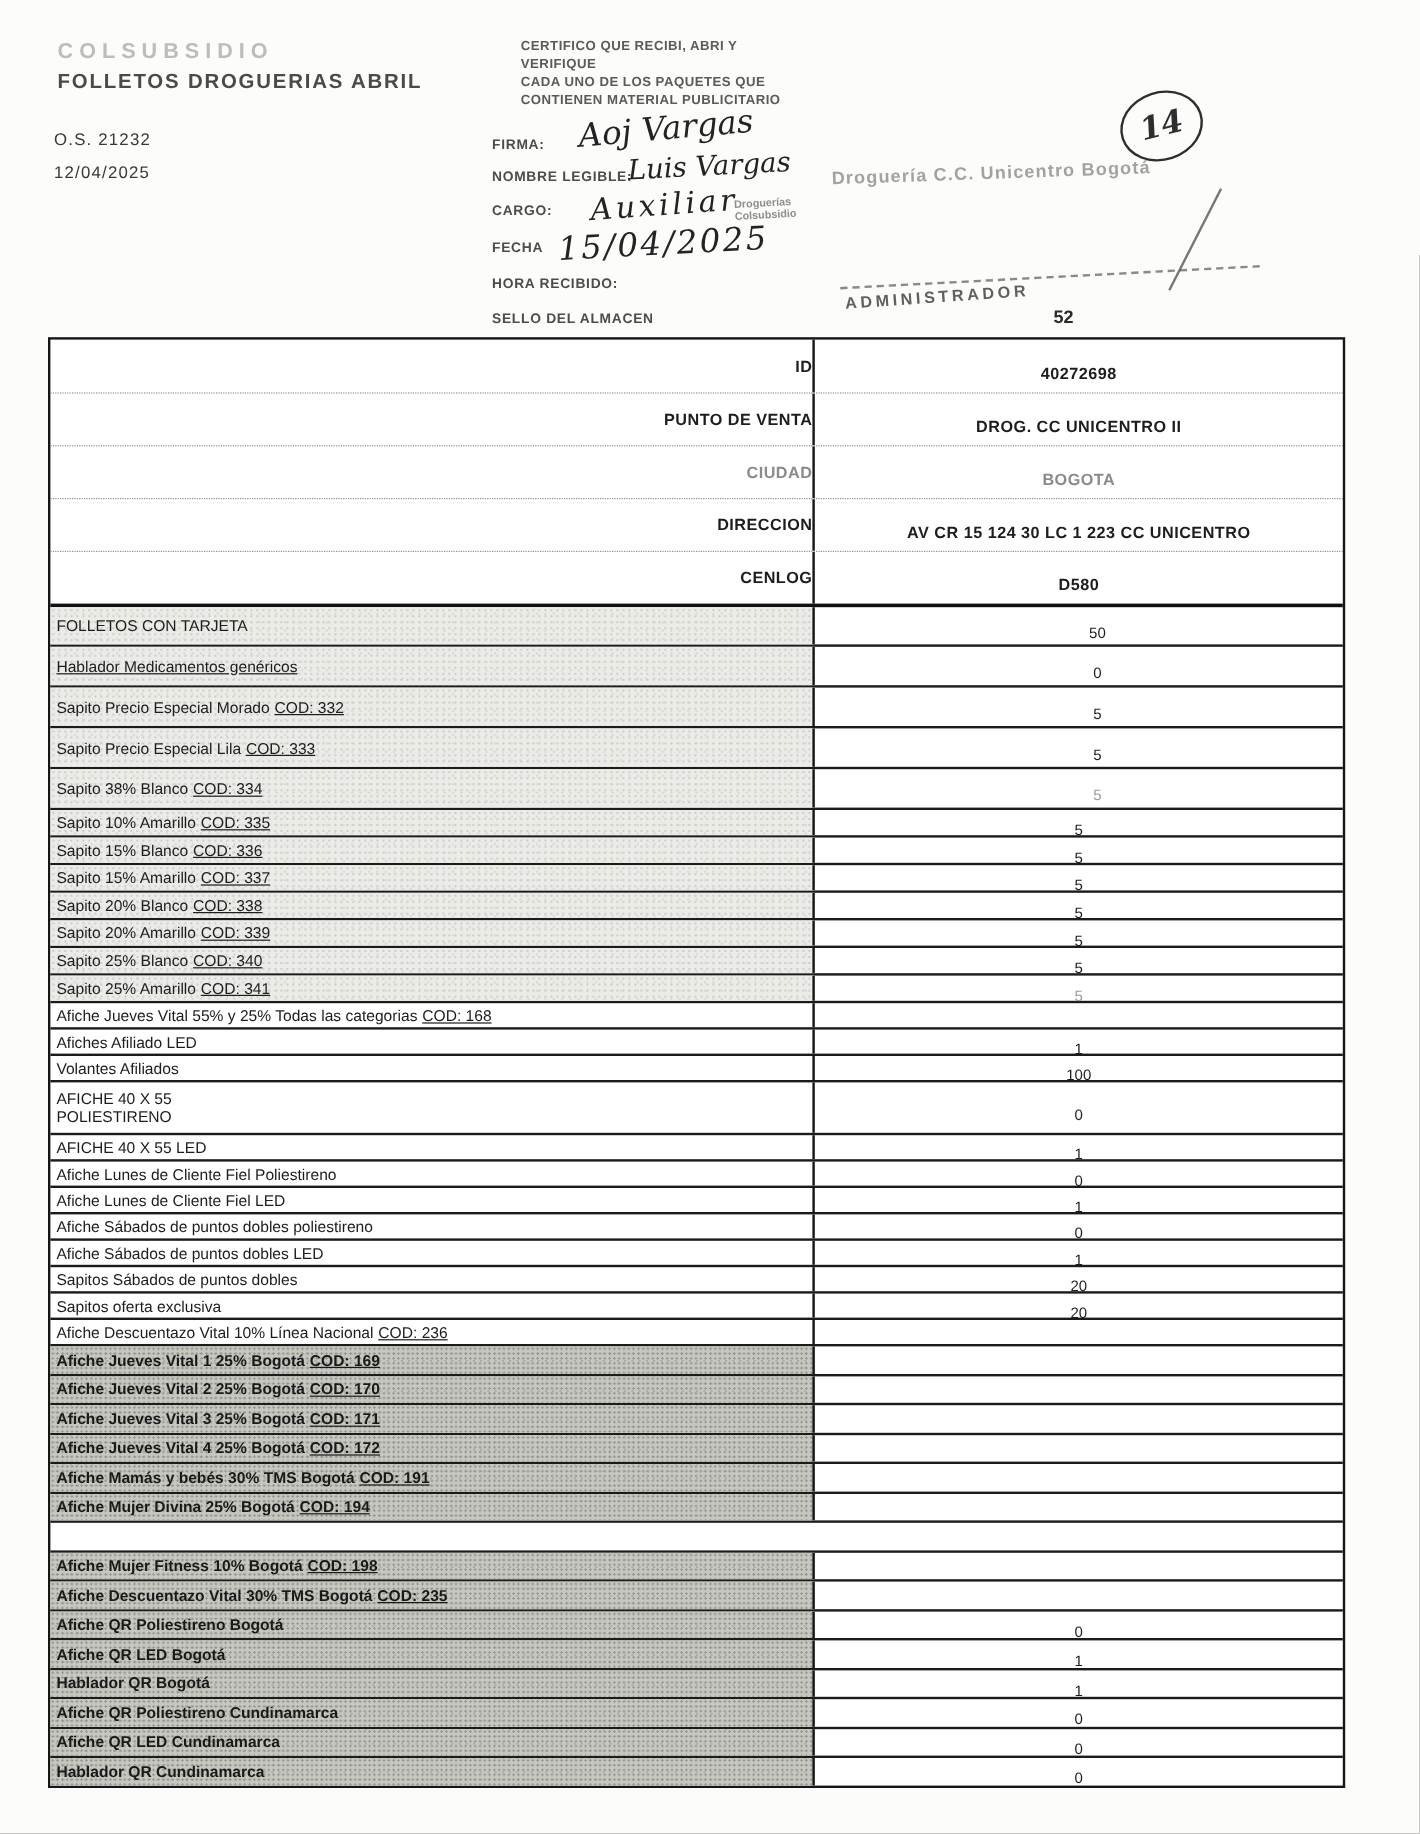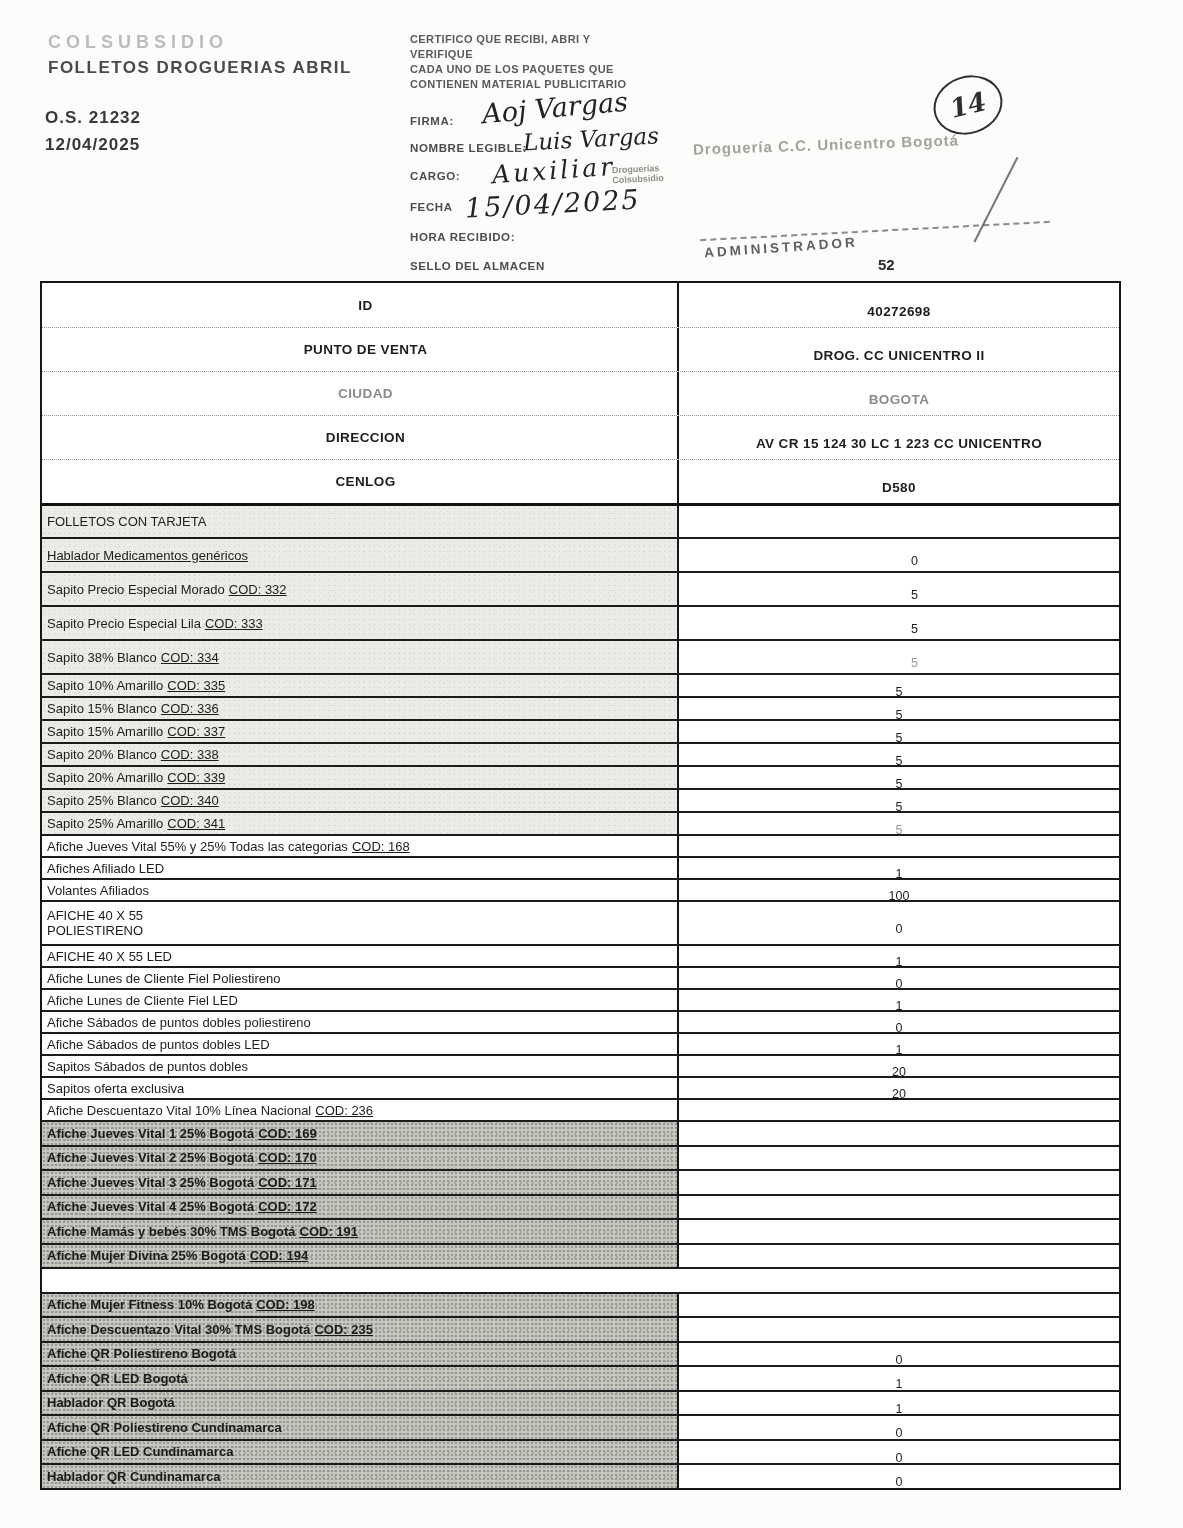--- a/index.html
+++ b/index.html
@@ -3,22 +3,22 @@
 <meta charset="utf-8">
 <style>
   html,body{margin:0;padding:0;background:#9a9a9a;}
   .page{position:relative;width:1183px;height:1528px;margin:0 auto;background:#fcfcfa;
         font-family:"Liberation Sans",sans-serif;color:#1d1d1d;overflow:hidden;}
   .abs{position:absolute;}
 
   
   .title-faded{font-weight:bold;font-size:18px;letter-spacing:5px;color:#9a9a9a;opacity:.65;}
   .title-main{font-weight:bold;font-size:17px;letter-spacing:1.5px;color:#4a4a4a;}
-  .os-line{font-weight:bold;font-size:17px;color:#383838;letter-spacing:1px;}
-  .cert{font-size:11px;line-height:15px;font-weight:bold;color:#5a5a5a;letter-spacing:.4px;}
+  .os-line{font-weight:normal;font-size:14px;color:#383838;letter-spacing:1px;}
+  .cert{font-size:11px;line-height:15px;font-weight:bold;color:#5a5a5a;letter-spacing:.4px;margin-left:24px;}
   .flabel{font-size:11.5px;font-weight:bold;color:#4c4c4c;letter-spacing:.6px;}
   .hand{font-family:"DejaVu Serif",serif;font-style:italic;color:#232323;white-space:nowrap;}
   .stamp-store{font-weight:bold;font-size:15px;letter-spacing:1px;color:#a2a29e;transform:rotate(-2deg);}
   .stamp-small{font-size:9px;line-height:10px;font-weight:bold;color:#8e8e8a;transform:rotate(-3deg);}
   .dash-line{border-top:2px dashed #6d6d6d;width:350px;transform:rotate(-3deg);opacity:.8;}
   .admin{font-size:13.5px;font-weight:bold;letter-spacing:3px;color:#606060;transform:rotate(-4deg);}
   .pagenum{font-size:15px;font-weight:bold;color:#2a2a2a;}
   .circle-note{width:66px;height:54px;border:2.5px solid #2e2e2e;border-radius:50%;
                transform:rotate(-18deg);display:flex;align-items:center;justify-content:center;}
   .circle-note span{font-family:"DejaVu Serif",serif;font-style:italic;font-size:26px;font-weight:bold;
@@ -28,21 +28,21 @@
   
   .sheet{position:absolute;left:40px;top:281px;width:1081px;border:2.5px solid #161616;background:#fff;box-sizing:border-box;}
   .row{display:flex;border-top:2px solid #1b1b1b;box-sizing:border-box;}
   .row:first-child{border-top:none;}
   .row.g-info + .row.g-info{border-top:1.5px dotted #8f8f8f;}
   .row.first-item{border-top:3px solid #111;}
   .cell-l{width:637px;border-right:2px solid #161616;display:flex;align-items:center;
           padding-left:5px;box-sizing:border-box;font-size:13px;}
   .cell-v{flex:1;display:flex;align-items:center;justify-content:center;font-size:12.5px;margin-top:12px;}
   .g-info{height:44px;}
-  .g-info .cell-l{justify-content:center;padding-left:12px;font-weight:bold;font-size:13.5px;letter-spacing:.4px;}
+  .g-info .cell-l{justify-content:flex-end;padding-left:12px;font-weight:bold;font-size:13.5px;letter-spacing:.4px;}
   .g-info .cell-v{font-weight:bold;font-size:13.5px;letter-spacing:.4px;}
   .g-slg{height:34px;gap:31px;}
   .g-ssm{height:23px;}
   .g-plain{height:22px;}
   .g-two{height:44px;}
   .g-dark{height:24.5px;}
   .g-slg .cell-l,.g-ssm .cell-l{
      background-color:#ebebe7;
      background-image:radial-gradient(#cfcfc9 .8px,transparent .9px),radial-gradient(#d9d9d3 .8px,transparent .9px);
      background-size:5px 5px,7px 7px;background-position:0 0,3px 2px;}
@@ -131,20 +131,21 @@
       <div class="row g-info">
         <div class="cell-l">
           <span class="lbl">CENLOG</span>
         </div>
         <div class="cell-v">D580</div>
       </div>
       <div class="row g-slg first-item">
         <div class="cell-l">
           <span class="lbl">FOLLETOS CON TARJETA</span>
         </div>
+        <div class="cell-v">50</div>
       </div>
       <div class="row g-slg">
         <div class="cell-l">
           <span class="lbl u">Hablador Medicamentos genéricos</span>
         </div>
         <div class="cell-v">0</div>
       </div>
       <div class="row g-slg">
         <div class="cell-l">
           <span class="lbl">Sapito Precio Especial Morado</span>

